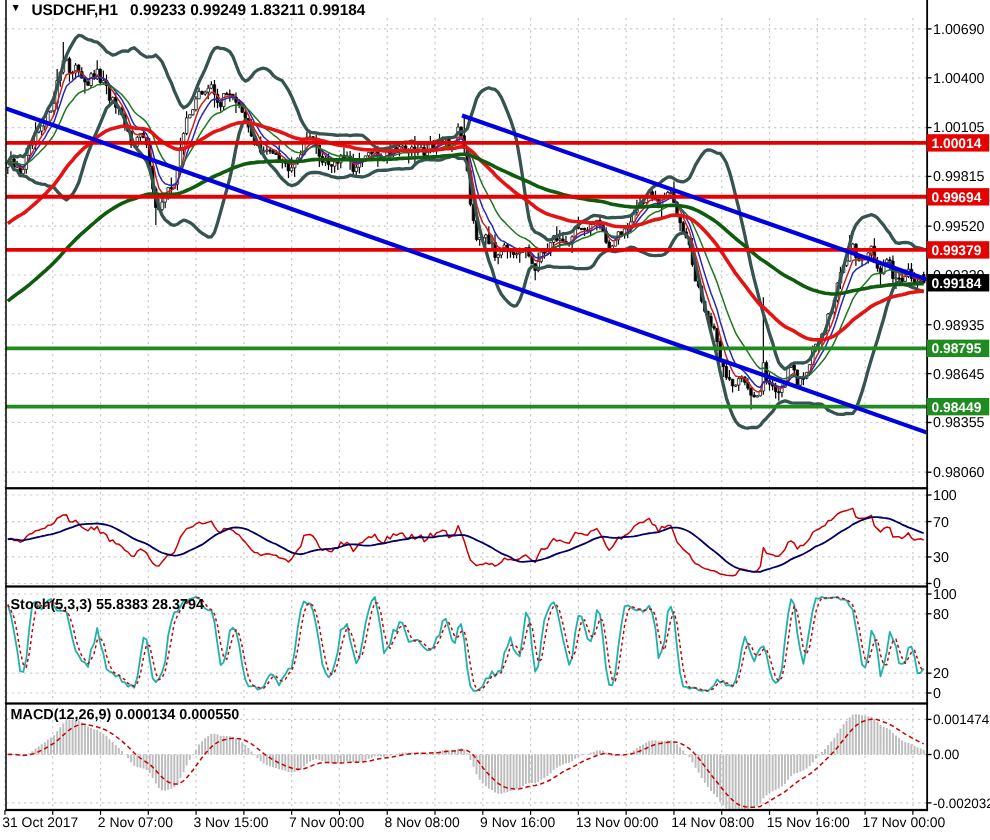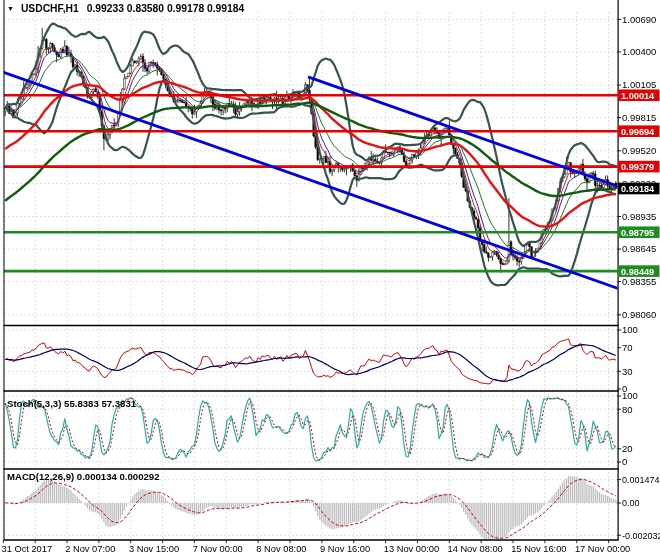--- a/index.html
+++ b/index.html
@@ -1,21 +1,21 @@
 <!DOCTYPE html>
 <html><head>
 <meta charset="utf-8">
 <style>
   html,body{margin:0;padding:0;background:#fff;}
   body{width:660px;height:560px;overflow:hidden;}
   .terminal{position:relative;width:660px;height:560px;background:#ffffff;
     font-family:"Liberation Sans",sans-serif;color:#000;}
   .terminal svg{position:absolute;left:0;top:0;}
   .hdr-row{position:absolute;left:7px;top:2px;height:12px;font-size:10.3px;font-weight:bold;
-    white-space:pre;display:flex;align-items:center;}
+    white-space:pre;display:flex;align-items:flex-start;}
   .hdr-row .dd{font-size:7px;margin-right:7px;position:relative;top:0px;}
   .hdr-row .sym{margin-right:8px;}
   .sub-label{position:absolute;left:7px;font-size:9.6px;font-weight:bold;white-space:pre;}
   #rsi-label{top:327px;}
   #stoch-label{top:398px;}
   #macd-label{top:471px;}
 </style>
 </head>
 <body>
 
@@ -188,17 +188,17 @@
       <line x1="449.298" y1="540" x2="449.298" y2="543.2" stroke="#000" stroke-width="0.8"></line>
       <line x1="481.15500000000003" y1="540" x2="481.15500000000003" y2="543.2" stroke="#000" stroke-width="0.8"></line>
       <line x1="513.012" y1="540" x2="513.012" y2="543.2" stroke="#000" stroke-width="0.8"></line>
       <line x1="544.8689999999999" y1="540" x2="544.8689999999999" y2="543.2" stroke="#000" stroke-width="0.8"></line>
       <line x1="576.7259999999999" y1="540" x2="576.7259999999999" y2="543.2" stroke="#000" stroke-width="0.8"></line>
       <line x1="608.583" y1="540" x2="608.583" y2="543.2" stroke="#000" stroke-width="0.8"></line>
     </svg>
   <div class="hdr-row">
     <span class="dd">▼</span>
     <span class="sym">USDCHF,H1</span>
-    <span class="ohlc">0.99233 0.83580 0.99178 0.99184</span>
+    <span class="ohlc">0.99233 0.99249 1.83211 0.99184</span>
   </div>
-  <div id="stoch-label" class="sub-label">Stoch(5,3,3) 55.8383 57.3831</div>
-  <div id="macd-label" class="sub-label">MACD(12,26,9) 0.000134 0.000292</div>
+  <div id="stoch-label" class="sub-label">Stoch(5,3,3) 55.8383 28.3794</div>
+  <div id="macd-label" class="sub-label">MACD(12,26,9) 0.000134 0.000550</div>
 </div>
 
 </body></html>

